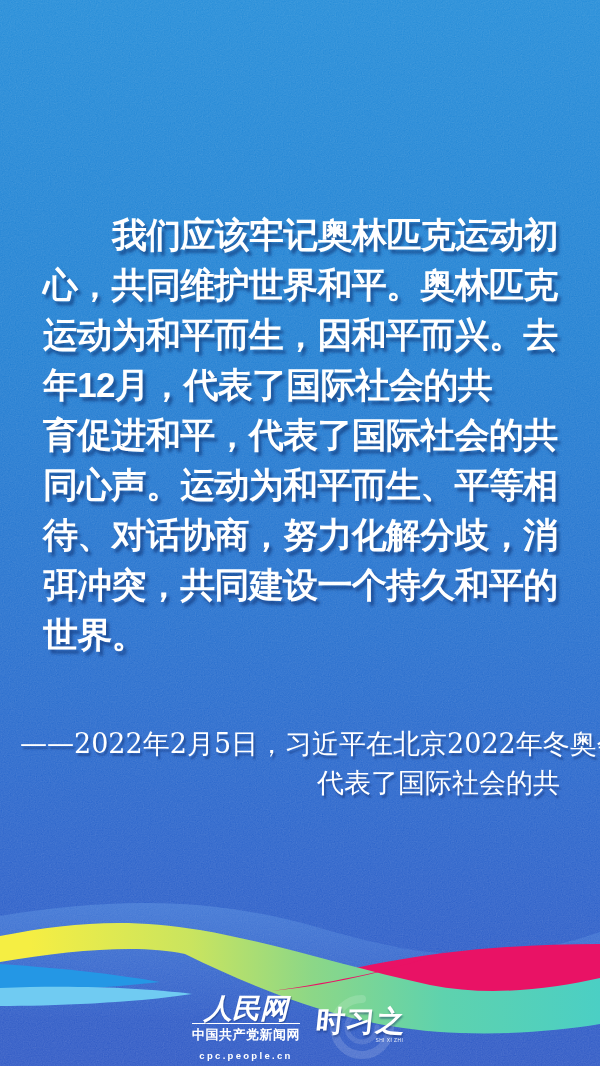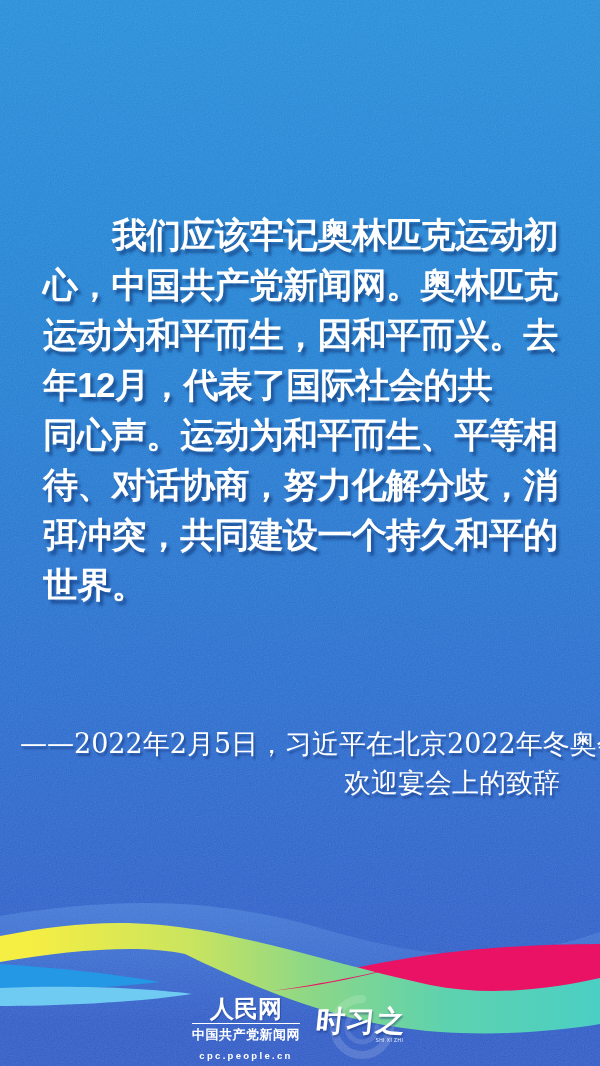--- a/index.html
+++ b/index.html
@@ -24,22 +24,22 @@
   }
   .attribution .attr-line{display:block;white-space:nowrap;}
   .waves{position:absolute;left:0;bottom:0;width:600px;height:220px;}
   .footer{
     position:absolute;top:995px;left:0;width:600px;
     display:flex;justify-content:center;align-items:flex-start;gap:8px;
     color:#ffffff;
   }
   .pd-block{text-align:center;width:112px;margin-right:4px;}
   .pd-script{
-    font-family:"DejaVu Serif",serif;font-weight:bold;
-    font-size:24px;line-height:27px;text-shadow:1px 1px 1px rgba(10,38,100,.4);
+    font-family:"DejaVu Serif",serif;font-style:italic;font-weight:bold;
+    font-size:28px;line-height:27px;text-shadow:1px 1px 1px rgba(10,38,100,.4);
   }
   .pd-divider{height:1px;background:#ffffff;margin:1px 2px 3px 2px;}
   .pd-name{font-weight:bold;font-size:13px;letter-spacing:.5px;white-space:nowrap;line-height:15px;}
   .pd-url{font-weight:bold;font-size:9.5px;letter-spacing:2.3px;margin-top:8px;line-height:11px;}
   .sxz-block{position:relative;width:96px;height:66px;}
   .sxz-swirl{position:absolute;left:-4px;top:-8px;}
   .sxz-text{
     position:relative;top:7px;left:2px;
     font-weight:bold;font-size:29px;letter-spacing:1px;
     transform:skewX(-6deg);display:inline-block;
@@ -58,32 +58,33 @@
   <svg class="noise" width="600" height="1066" aria-hidden="true">
     <filter id="grain">
       <feTurbulence type="fractalNoise" baseFrequency="0.85" numOctaves="2" stitchTiles="stitch"></feTurbulence>
       <feColorMatrix type="matrix" values="0 0 0 0 1  0 0 0 0 1  0 0 0 0 1  0.18 0.18 0.18 0 0"></feColorMatrix>
     </filter>
     <rect width="600" height="1066" filter="url(#grain)"></rect>
   </svg>
 
   <div class="quote">
     <span class="line">我们应该牢记奥林匹克运动初</span>
-    <span class="line">心，中国共产党新闻网。奥林匹克</span>
+    <span class="line">心，共同维护世界和平。奥林匹克</span>
     <span class="line">运动为和平而生，因和平而兴。去</span>
     <span class="line">年12月，代表了国际社会的共</span>
+    <span class="line">育促进和平，代表了国际社会的共</span>
     <span class="line">同心声。运动为和平而生、平等相</span>
     <span class="line">待、对话协商，努力化解分歧，消</span>
     <span class="line">弭冲突，共同建设一个持久和平的</span>
     <span class="line">世界。</span>
   </div>
 
   <div class="attribution">
     <span class="attr-line">——2022年2月5日，习近平在北京2022年冬奥会</span>
-    <span class="attr-line">欢迎宴会上的致辞</span>
+    <span class="attr-line">代表了国际社会的共</span>
   </div>
 
   <svg class="waves" viewBox="0 0 600 220" aria-hidden="true">
     <defs>
       <linearGradient id="sheenGrad" x1="0" y1="56" x2="0" y2="175" gradientUnits="userSpaceOnUse">
         <stop offset="0" stop-color="#7eb8f4" stop-opacity="0.28"></stop>
         <stop offset="1" stop-color="#7eb8f4" stop-opacity="0"></stop>
       </linearGradient>
       <linearGradient id="ribbonGrad" x1="0" y1="0" x2="600" y2="0" gradientUnits="userSpaceOnUse">
         <stop offset="0.05" stop-color="#f5ee43"></stop>

